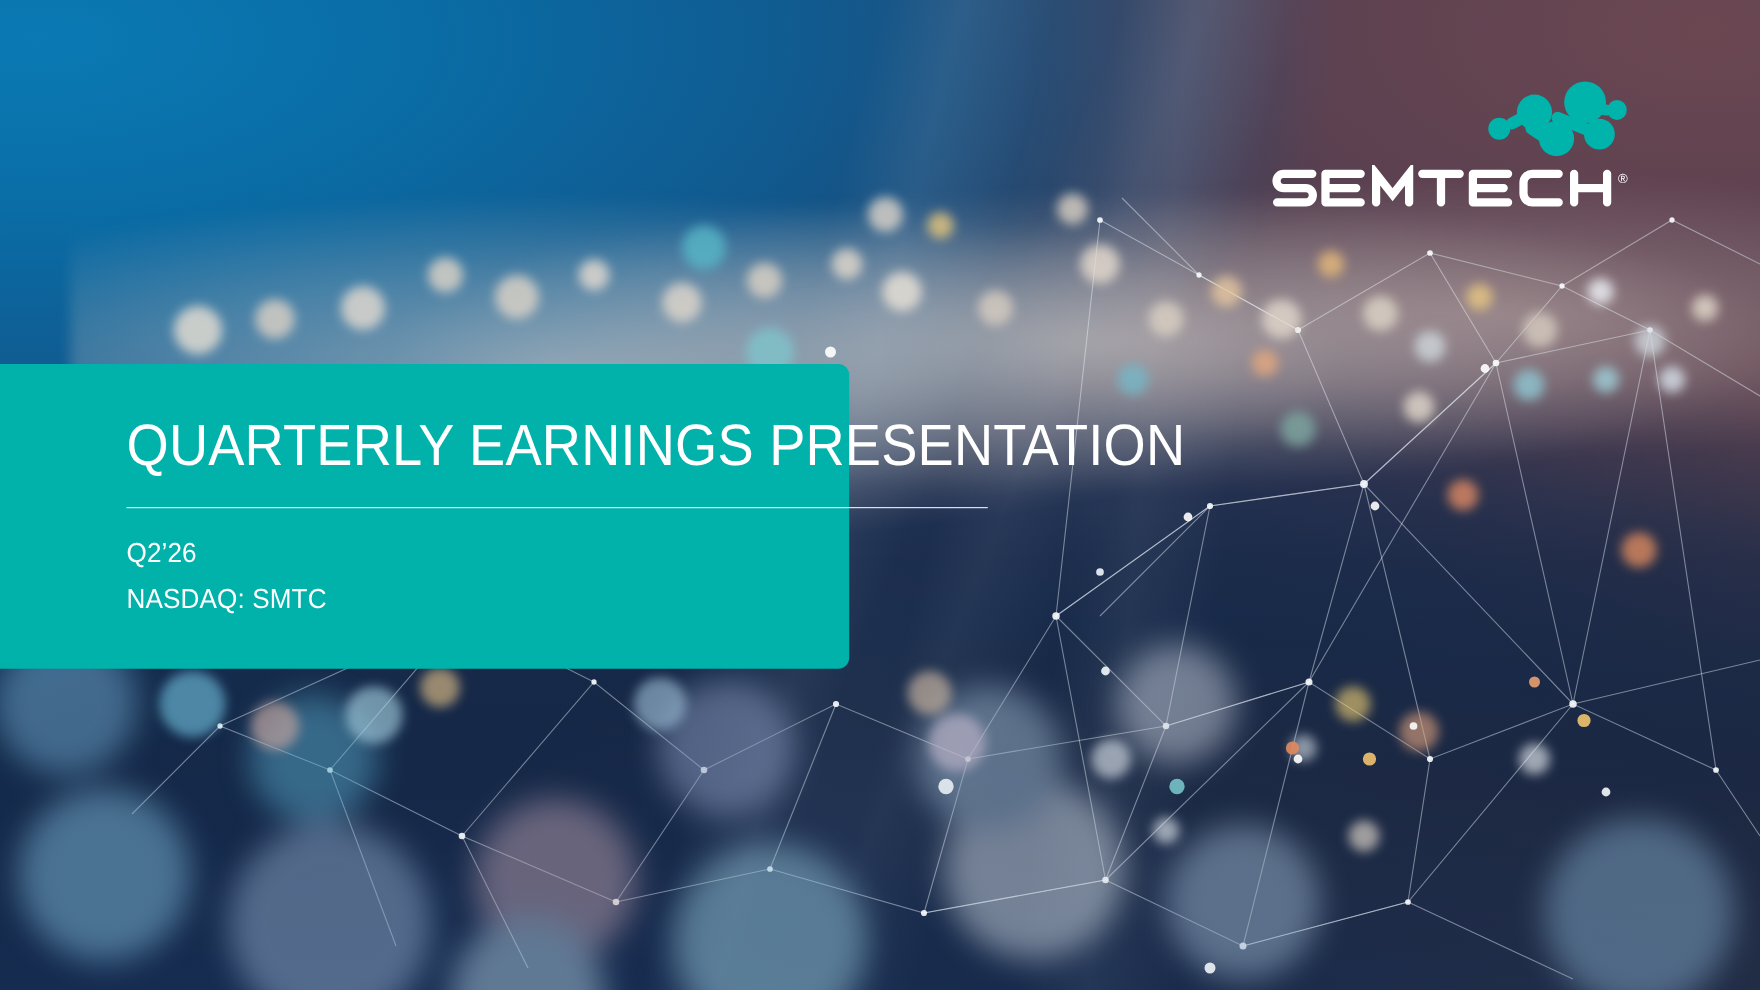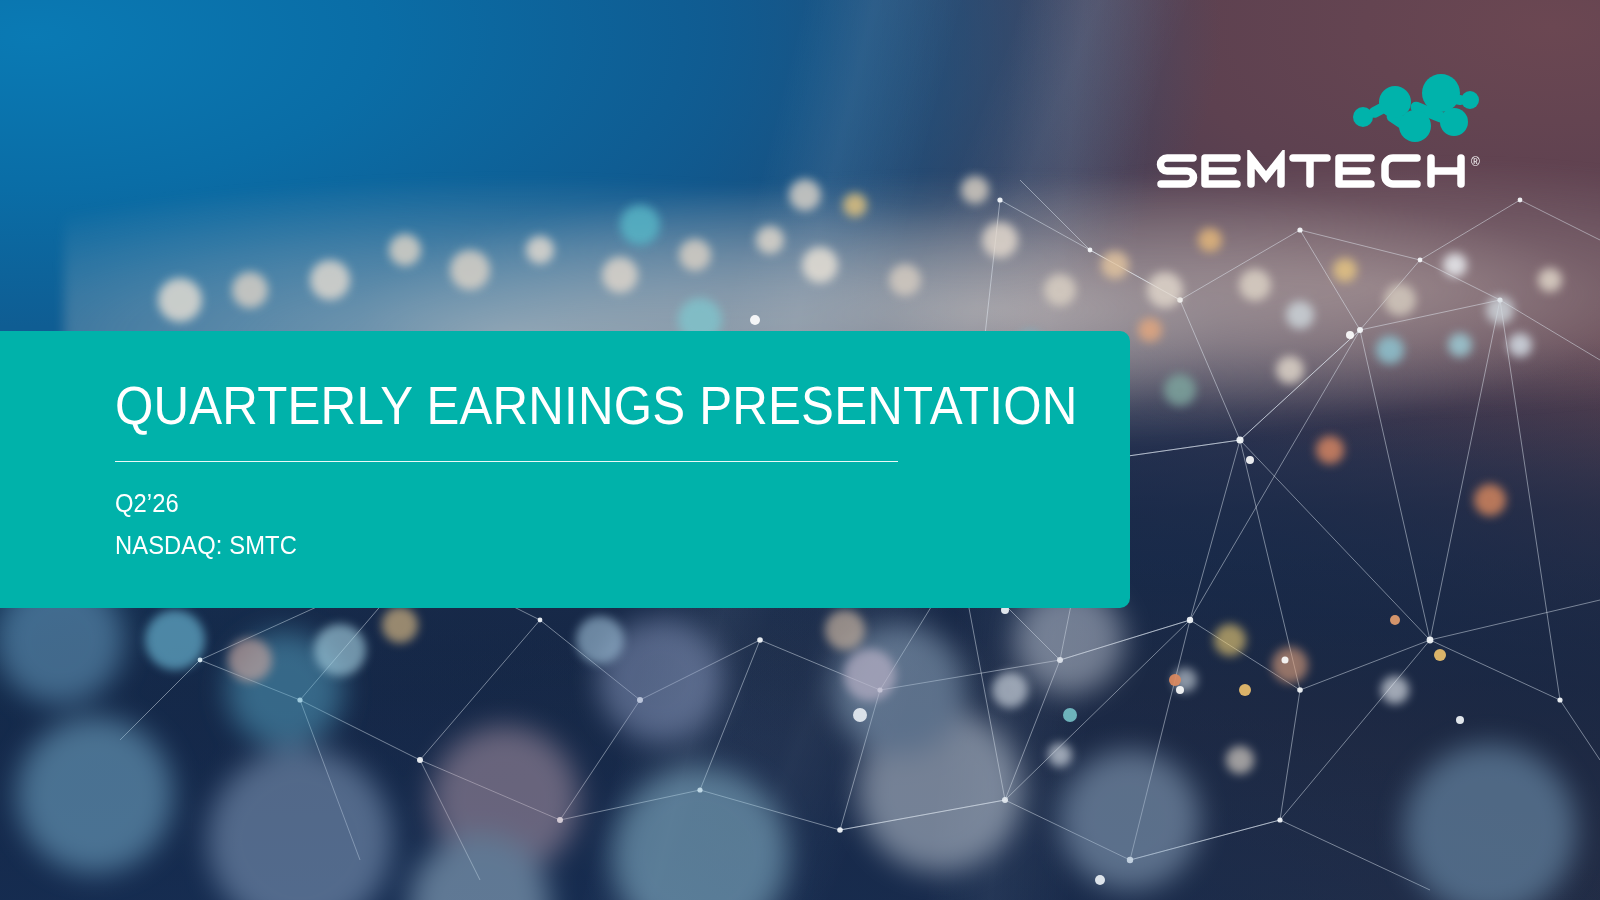--- a/index.html
+++ b/index.html
@@ -54,21 +54,21 @@
     filter: blur(6px);
   }
 
   .bokeh-layer, .mesh-layer { position:absolute; inset:0; }
   .mesh-layer svg, .bokeh-layer svg { width:100%; height:100%; display:block; }
 
   
   .banner {
     position:absolute;
     left:0; top:331px;
-    width:1130px; height:277px;
+    width:772px; height:277px;
     background:#00b2aa;
     border-top-right-radius:10px;
     border-bottom-right-radius:10px;
   }
   .banner-inner {
     position:absolute;
     left:115px; top:0; right:70px; bottom:0;
   }
   .slide-title {
     position:absolute;

